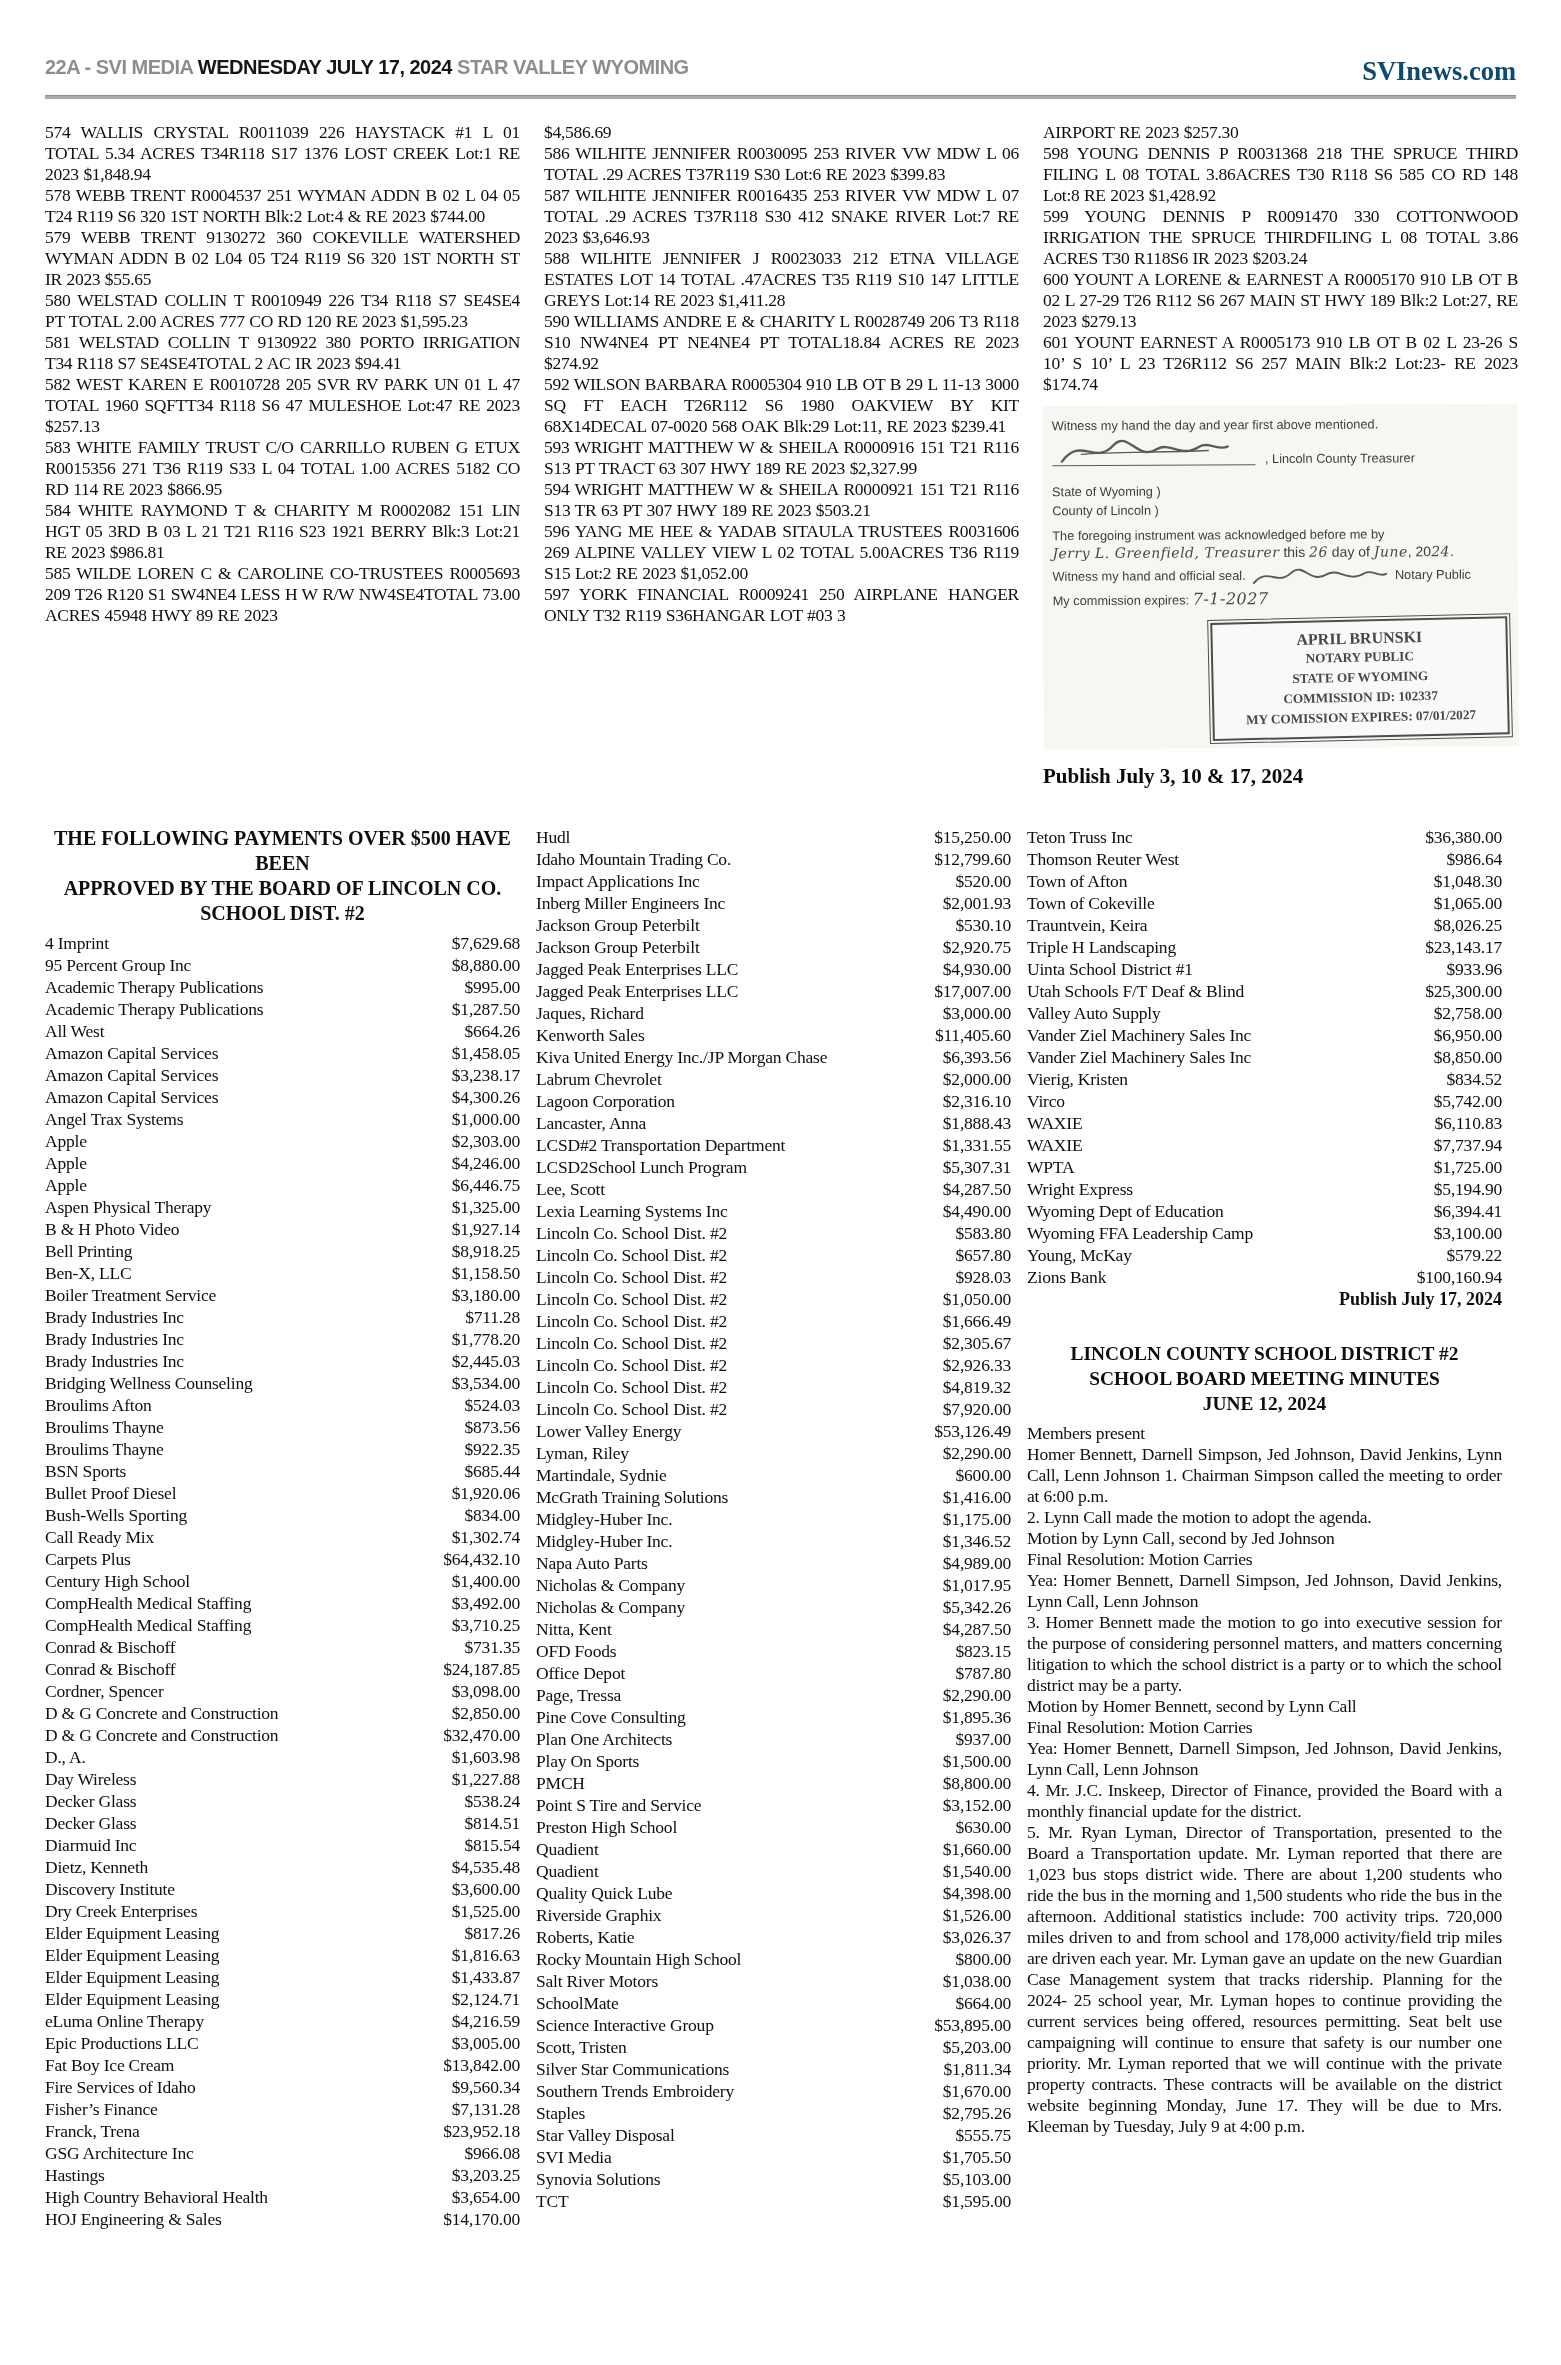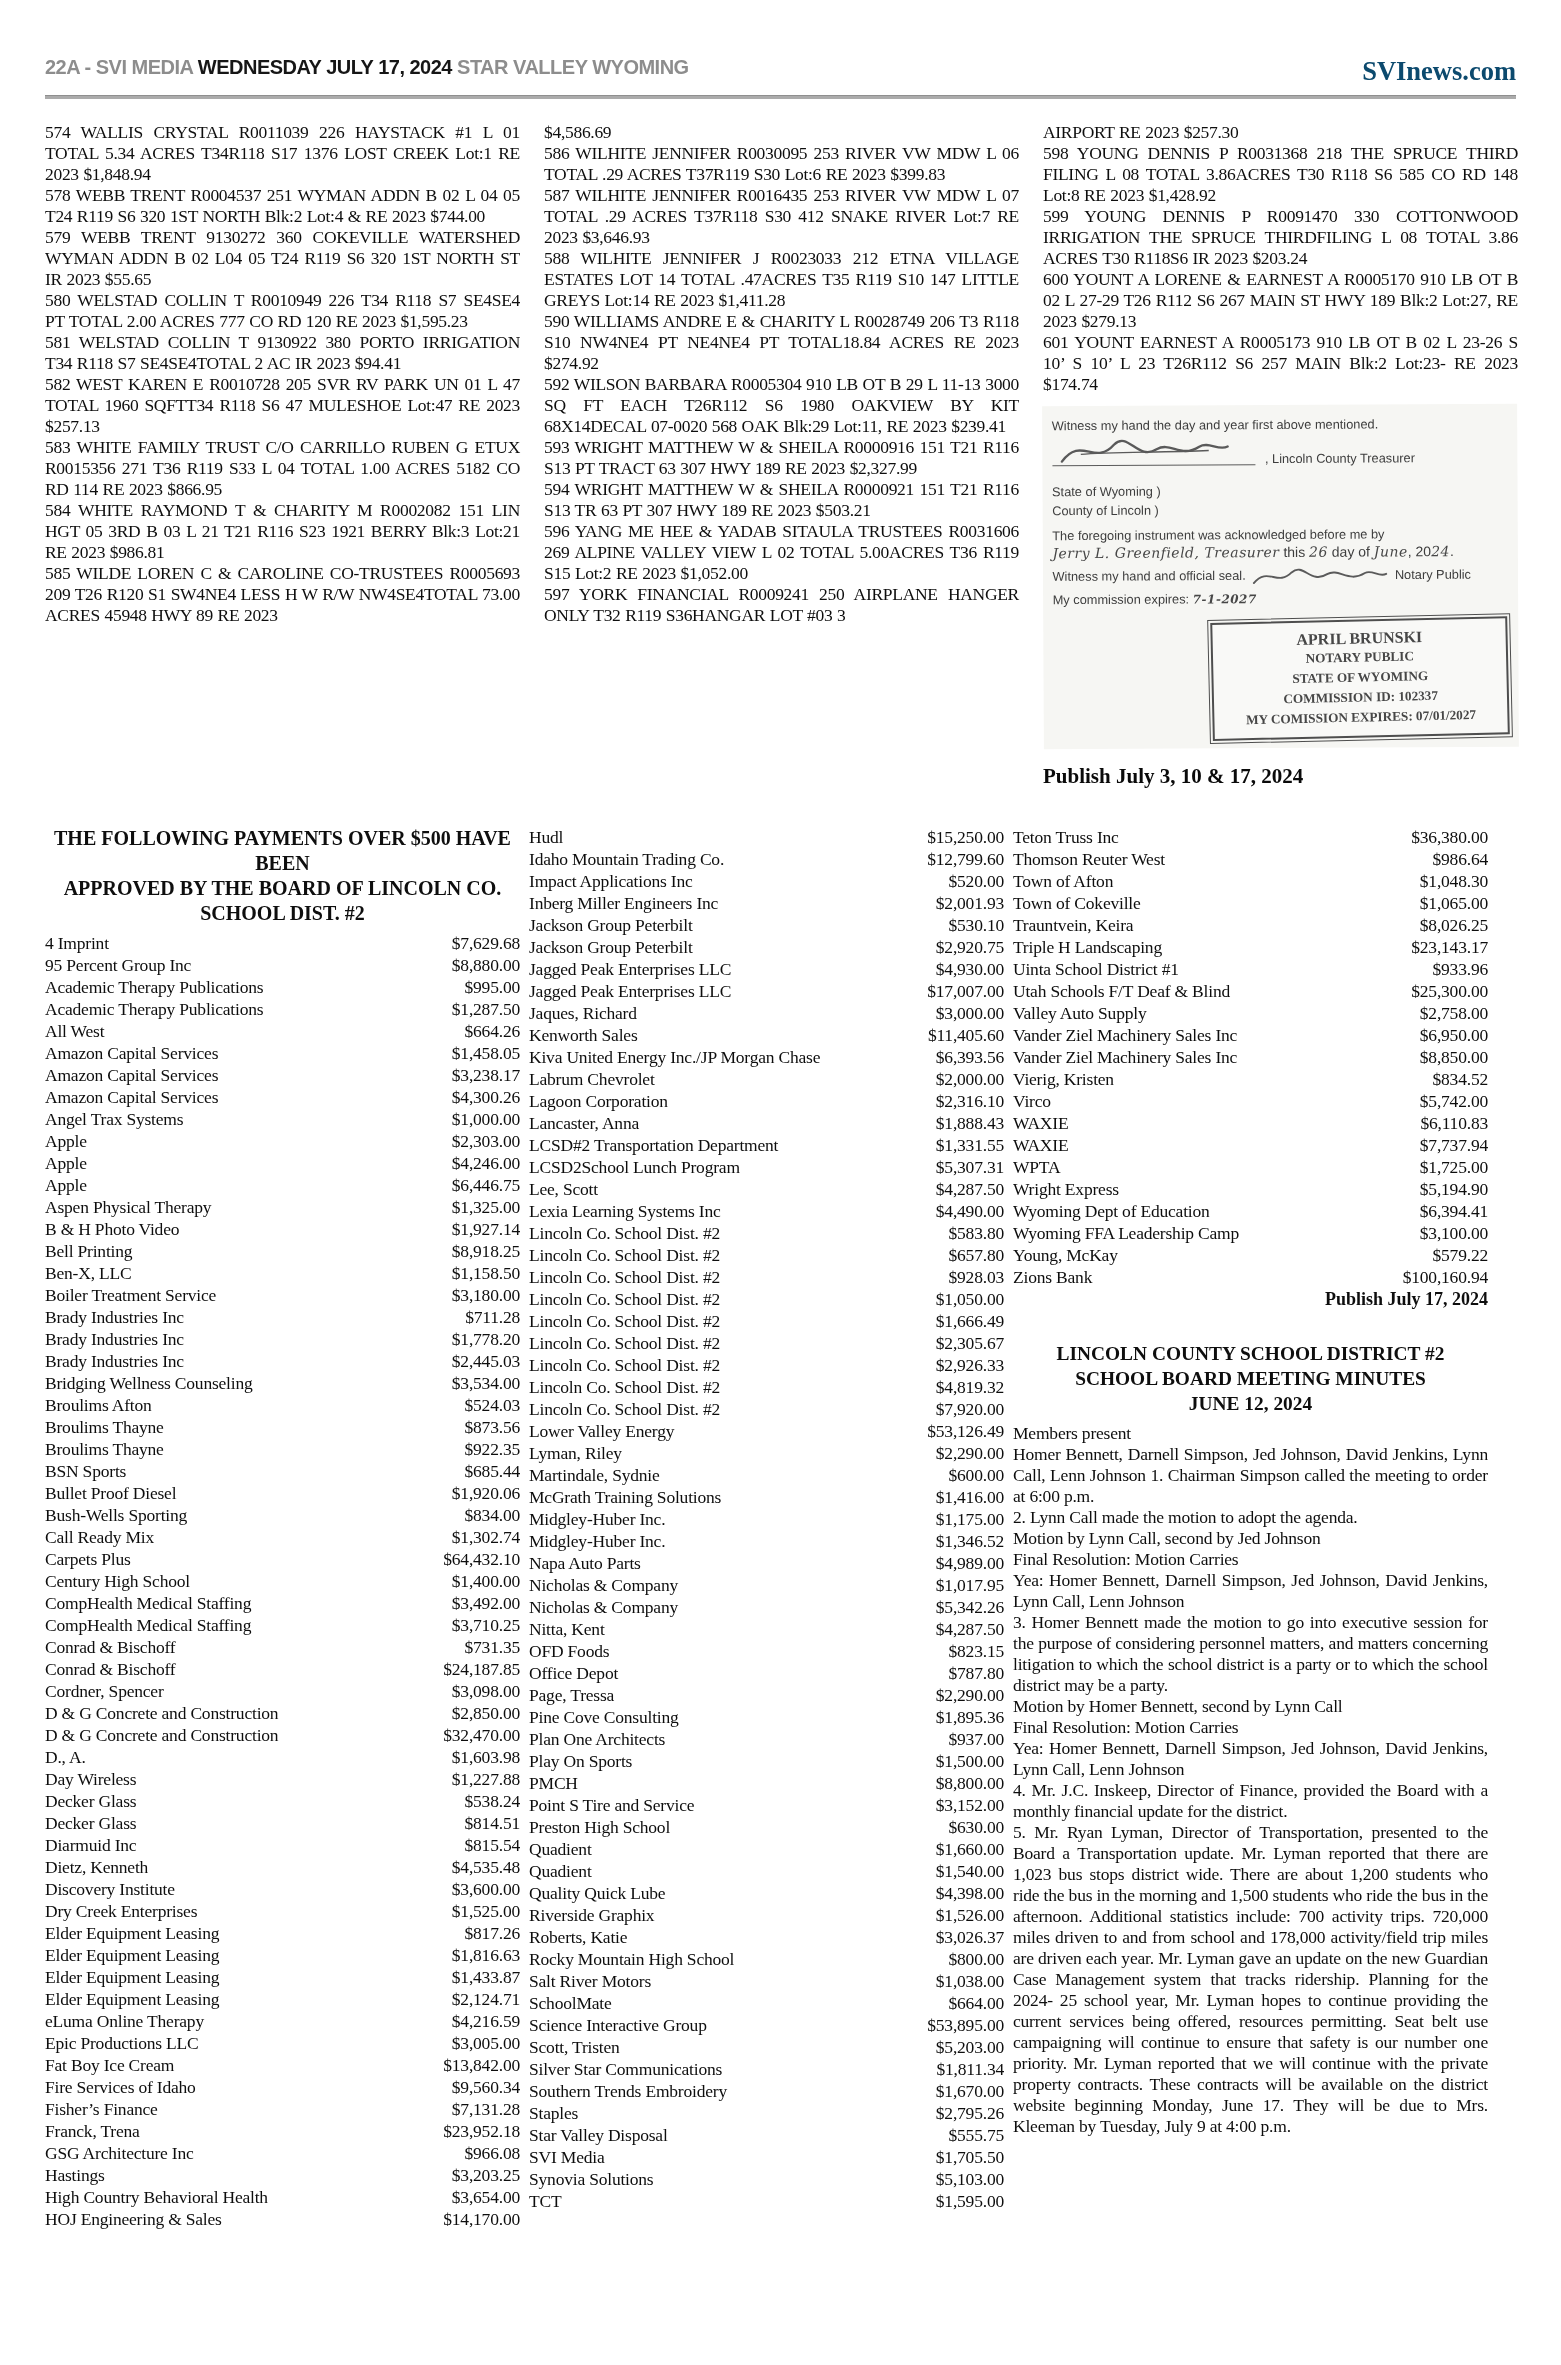--- a/index.html
+++ b/index.html
@@ -36,21 +36,21 @@
   .seal-row{position:relative;}
   .seal-sig{display:inline-block;vertical-align:middle;}
   .stamp{margin:12.3px 0 0 auto;width:284px;border:2.8px solid #4e4e4e;outline:1.9px solid #4e4e4e;
     outline-offset:2.4px;padding:7.6px 4.7px;text-align:center;transform:rotate(-1deg);
     font-family:"Liberation Serif", serif;color:#474747;background:#f9f9f7;}
   .stamp-line{margin:0;font-weight:700;font-size:13.2px;line-height:17px;}
   .stamp-line:first-child{font-size:16px;}
   .publish-legal{margin-top:16px;text-align:left;font-weight:700;font-size:21px;
     font-family:"Liberation Serif", serif;color:#0a0a0a;}
   
-  .payments-wrap{position:absolute;top:826px;left:45px;right:45px;display:flex;gap:9px;}
+  .payments-wrap{position:absolute;top:826px;left:45px;right:45px;display:flex;gap:16px;}
   .pcol{width:475px;flex:0 0 auto;}
   .pay-title-line{margin:0;text-align:center;font-weight:700;font-size:20px;line-height:25px;}
   .pay-title-block{margin-bottom:5.7px;}
   .pay-row{display:flex;justify-content:space-between;align-items:baseline;
     font-size:17.5px;line-height:22px;letter-spacing:-0.2px;}
   .pay-name{white-space:nowrap;}
   .pay-amt{white-space:nowrap;}
   .publish-pay{text-align:right;font-weight:700;font-size:18px;line-height:23px;margin:0;}
   .minutes-heading-block{margin-top:30px;margin-bottom:6.6px;}
   .minutes-heading-line{margin:0;text-align:center;font-weight:700;font-size:19.4px;line-height:25px;}
@@ -115,21 +115,21 @@
       <p>County of Lincoln  )</p>
       <p style="margin-top:9.5px;"><span>The foregoing instrument was acknowledged before me by</span></p>
       <p class="ack-hand-line"><span class="hand">Jerry L. Greenfield, Treasurer</span><span> this </span><span class="hand">26</span><span> day of </span><span class="hand">June</span><span>, 20</span><span class="hand">24</span><span>.</span></p>
       <p class="seal-row">
         <span>Witness my hand and official seal.</span>
         <svg class="seal-sig" width="142" height="24.6" viewBox="0 0 300 52">
           <path d="M10 40 C 40 5, 60 48, 90 18 C 115 -4, 130 44, 165 22 C 190 8, 210 42, 245 20 C 260 12, 275 30, 290 22" fill="none" stroke="#5a5a5a" stroke-width="4" stroke-linecap="round"></path>
         </svg>
         <span>Notary Public</span>
       </p>
-      <p><span>My commission expires: </span><span class="hand" style="font-size:12px;font-weight:bold;">7-1-2027</span></p>
+      <p><span>My commission expires: </span><span class="hand" style="font-size:16px;">7-1-2027</span></p>
       <div class="stamp">
           <p class="stamp-line">APRIL BRUNSKI</p>
           <p class="stamp-line">NOTARY PUBLIC</p>
           <p class="stamp-line">STATE OF WYOMING</p>
           <p class="stamp-line">COMMISSION ID: 102337</p>
           <p class="stamp-line">MY COMISSION EXPIRES: 07/01/2027</p>
         </div>
     </div>
 
     <div class="publish-legal">Publish July 3, 10 &amp; 17, 2024</div>

